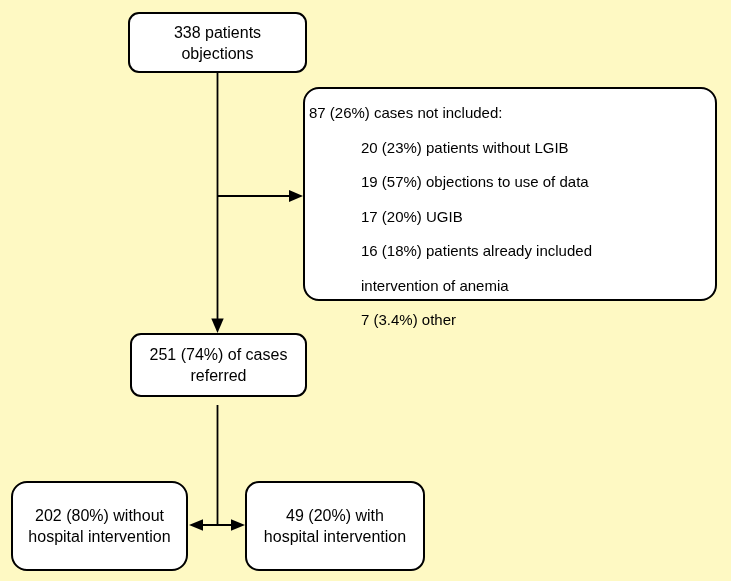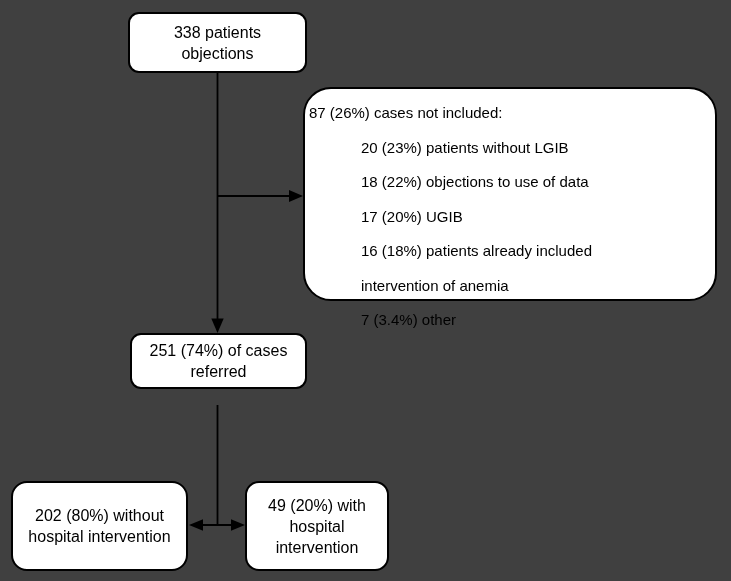--- a/index.html
+++ b/index.html
@@ -5,21 +5,21 @@
   * { margin: 0; padding: 0; box-sizing: border-box; }
   html, body { background: #ffffff; }
   body {
     font-family: "Liberation Sans", sans-serif;
     color: #000000;
   }
   .canvas {
     position: relative;
     width: 731px;
     height: 581px;
-    background: #404040;
+    background: #fef9c3;
     overflow: hidden;
   }
   .connectors {
     position: absolute;
     left: 0; top: 0;
     width: 731px; height: 581px;
     pointer-events: none;
   }
   .box {
     position: absolute;
@@ -33,37 +33,37 @@
     font-size: 16px;
     line-height: 21px;
   }
   .box-considered {
     left: 128px; top: 12px;
     width: 179px; height: 61px;
     border-radius: 11px;
   }
   .box-included {
     left: 130px; top: 333px;
-    width: 177px; height: 56px;
+    width: 177px; height: 64px;
     border-radius: 11px;
   }
   .box-without {
     left: 11px; top: 481px;
     width: 177px; height: 90px;
     border-radius: 16px;
   }
   .box-with {
     left: 245px; top: 481px;
-    width: 144px; height: 90px;
+    width: 180px; height: 90px;
     border-radius: 14px;
   }
   .box-exclusions {
     left: 303px; top: 87px;
     width: 414px; height: 214px;
-    border-radius: 28px;
+    border-radius: 16px;
     background: #ffffff;
     border: 2px solid #000000;
     position: absolute;
     font-size: 15px;
     line-height: 20.5px;
     padding: 14px 8px 0 4px;
     text-align: left;
   }
   .box-exclusions .indent {
     margin-left: 52px;
@@ -99,21 +99,21 @@
   </svg>
 
   <div class="box box-considered">
     <div>338 patients</div>
     <div>objections</div>
   </div>
 
   <div class="box-exclusions">
     <div>87 (26%) cases not included:</div>
     <div class="indent">20 (23%) patients without LGIB</div>
-    <div class="indent">18 (22%) objections to use of data</div>
+    <div class="indent">19 (57%) objections to use of data</div>
     <div class="indent">17 (20%) UGIB</div>
     <div class="indent">16 (18%) patients already included</div>
     <div class="indent">intervention of anemia</div>
     <div class="indent">7 (3.4%) other</div>
   </div>
 
   <div class="box box-included">
     <div>251 (74%) of cases</div>
     <div>referred</div>
   </div>

